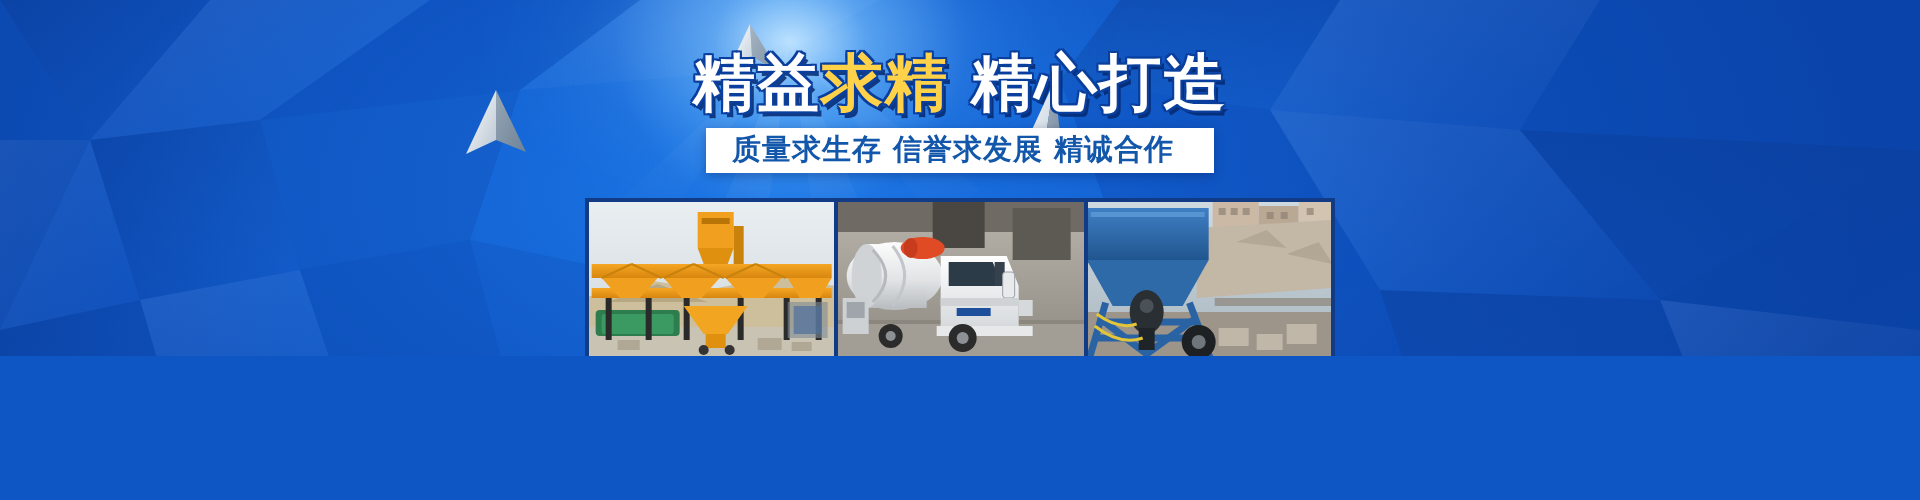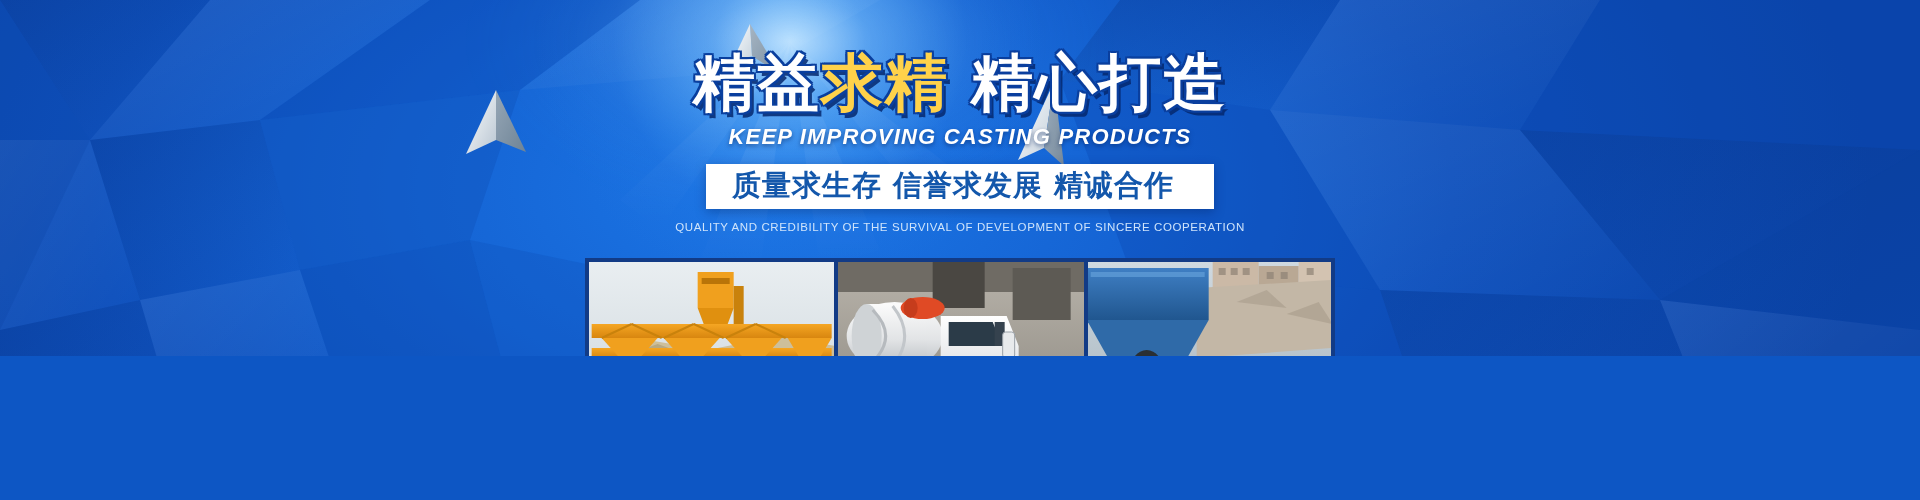--- a/index.html
+++ b/index.html
@@ -216,27 +216,25 @@
       <polygon points="44,4 34,70 54,88" fill="url(#pl3b)"></polygon>
     </svg>
   </div>
 
   <div id="content">
 
     <div class="headline">
       <span class="hl-white">精益</span><span class="hl-gold">求精</span><span class="hl-gap"></span><span class="hl-white">精心打造</span>
     </div>
 
-    <div class="tagline">KEEP IMPROVING CASTING PRODUCTS</div>
 
     <div class="band">
       <div class="band-text">质量求生存 信誉求发展 精诚合作</div>
     </div>
 
-    <div class="subcaps">QUALITY AND CREDIBILITY OF THE SURVIVAL OF DEVELOPMENT OF SINCERE COOPERATION</div>
 
     <div class="strip">
 
       <div class="photo p1">
         <svg viewBox="0 0 248 157" preserveAspectRatio="xMidYMid slice">
           <defs>
             <linearGradient id="sky1" x1="0" y1="0" x2="0" y2="1">
               <stop offset="0" stop-color="#e9eef1"></stop>
                 <stop offset="1" stop-color="#cfd8dd"></stop>
             </linearGradient>

